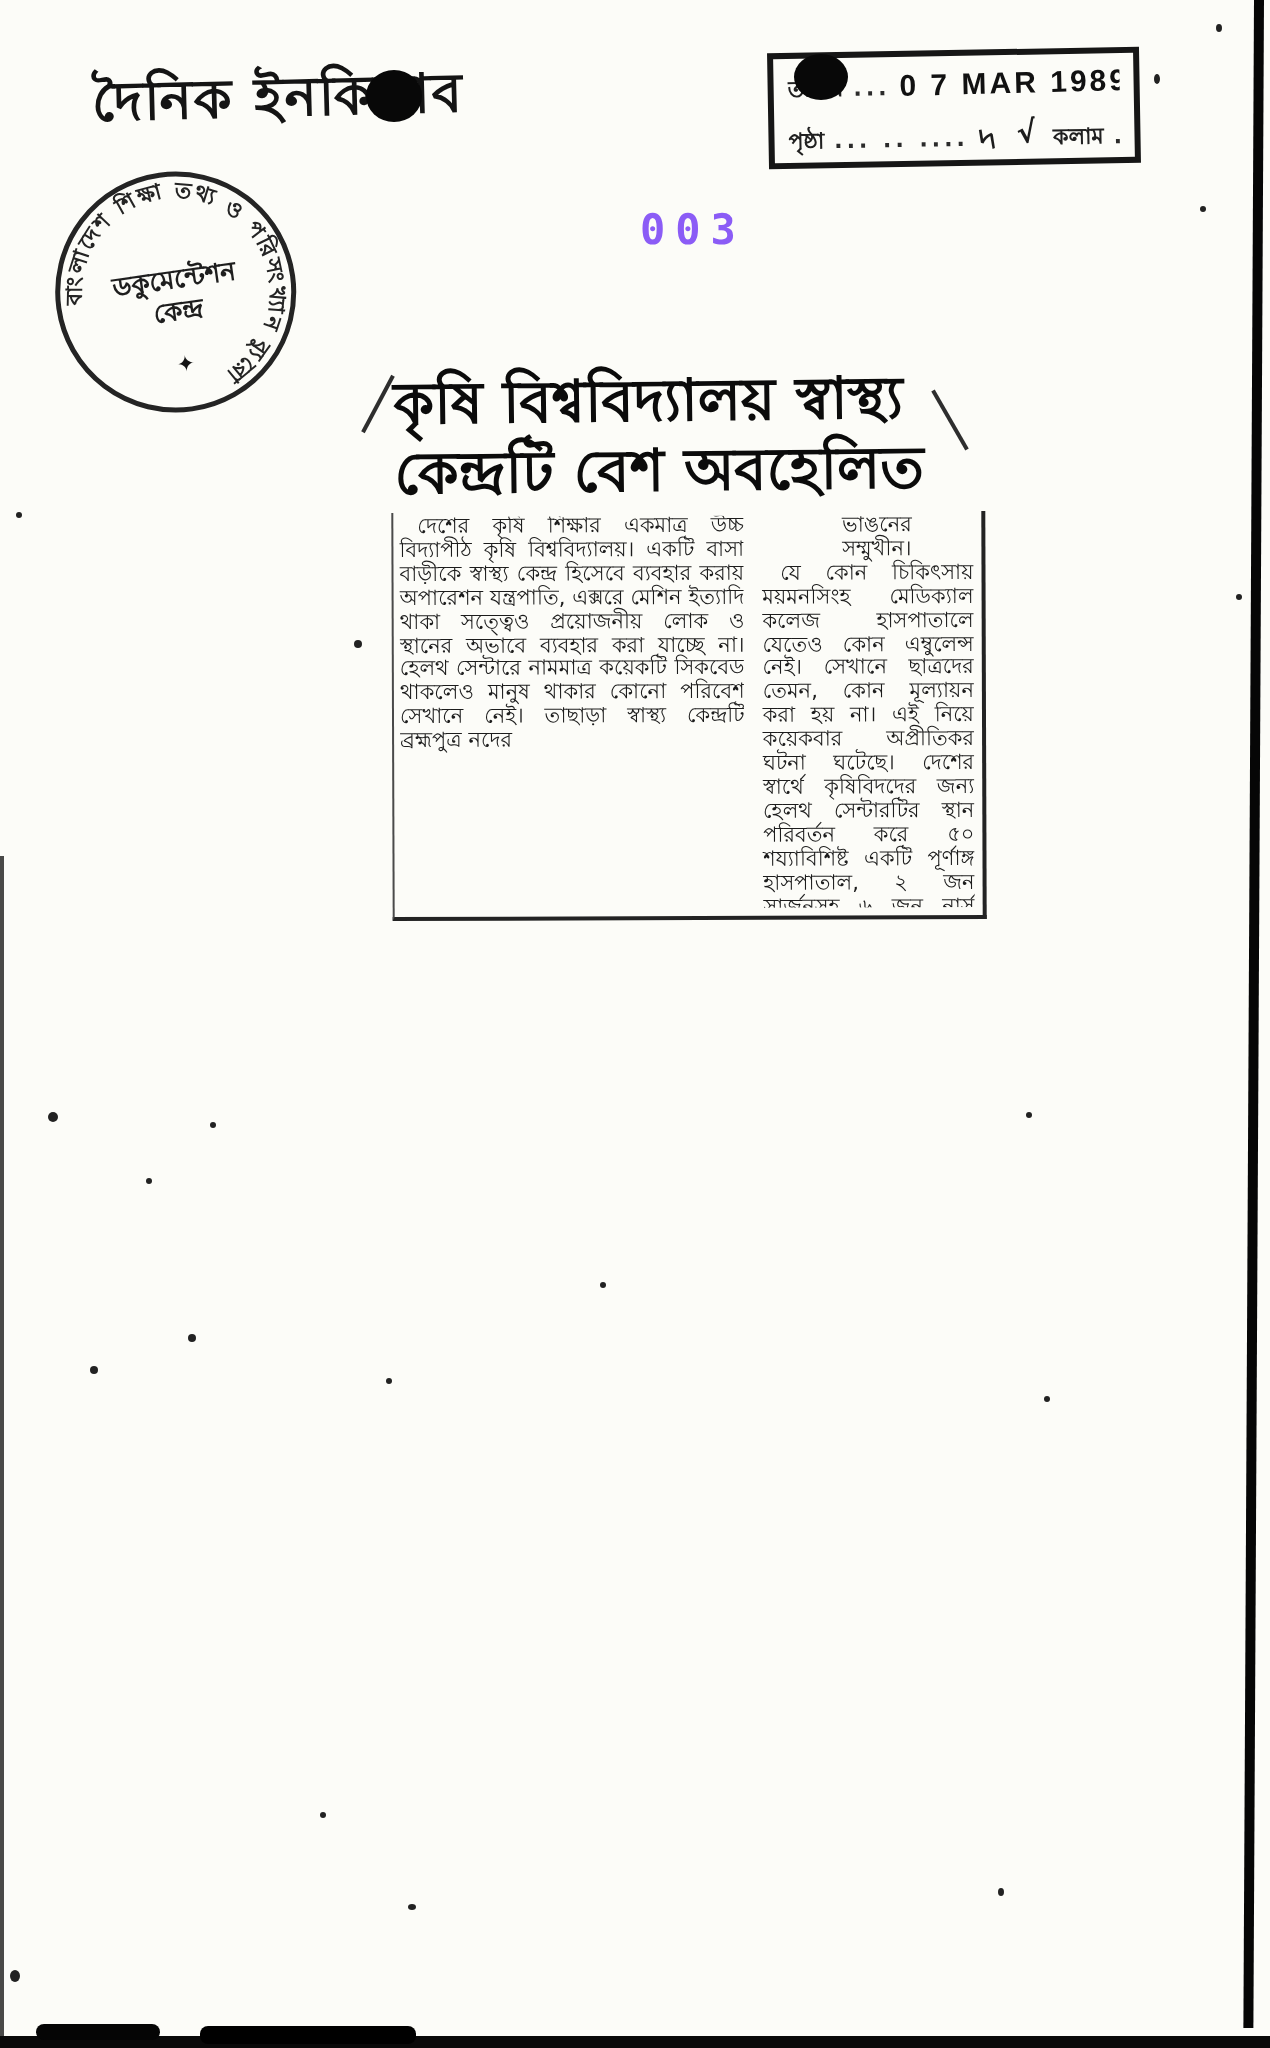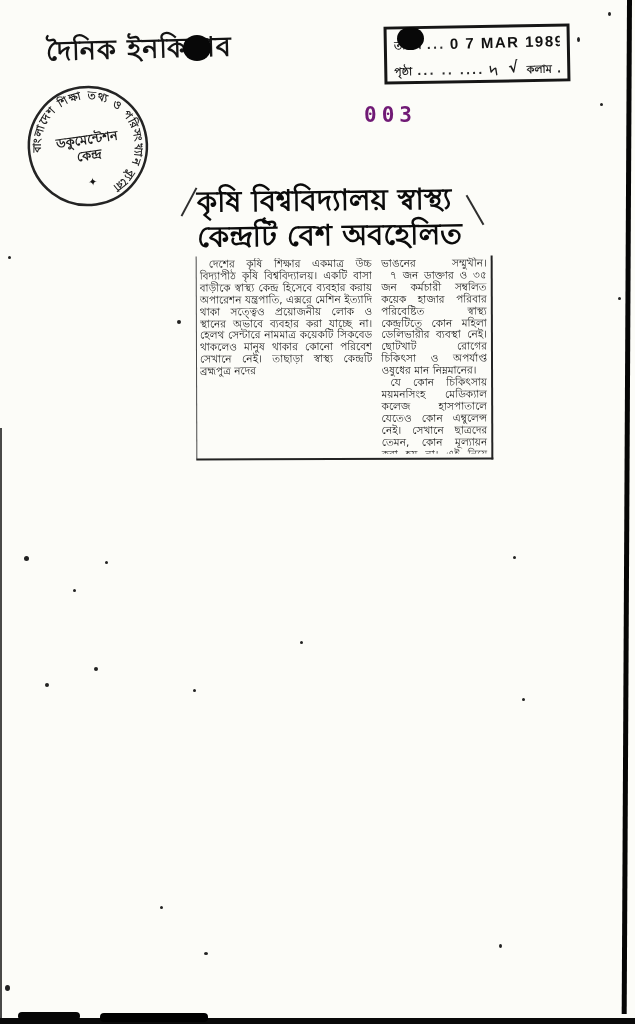--- a/index.html
+++ b/index.html
@@ -27,21 +27,21 @@
   .date-value{
     font-family:"Liberation Sans",sans-serif;font-size:15px;font-weight:bold;
     letter-spacing:1.5px;color:#111;transform:rotate(-0.5deg);
   }
   .handwritten{font-size:15px;font-weight:bold;color:#1c1c1c;transform:rotate(-8deg);letter-spacing:3px;}
   
   .round-stamp{position:absolute;left:12px;top:82px;transform:rotate(-8deg);}
   
   .serial{
     position:absolute;left:320px;top:103px;font-family:"DejaVu Sans Mono",monospace;
-    font-size:21px;font-weight:bold;letter-spacing:5px;color:#701a75;margin-left:44px;
+    font-size:21px;font-weight:bold;letter-spacing:5px;color:#8b5cf6;
   }
   
   .headline{
     position:absolute;left:197px;top:183px;width:300px;transform:rotate(-0.7deg);
     font-weight:bold;color:#0b0b0b;
   }
   .headline-line{font-size:29px;line-height:35px;white-space:nowrap;}
   .cutmark{position:absolute;background:#2e2e2e;width:2px;}
   .cut-left{left:188px;top:186px;height:32px;transform:rotate(28deg);}
   .cut-right{left:474px;top:193px;height:34px;transform:rotate(-30deg);}
@@ -50,21 +50,21 @@
     position:absolute;left:196px;top:256px;width:297px;height:204px;
     box-sizing:border-box;display:flex;gap:9px;padding:2px 4px 4px 3px;
     border-left:1px solid #4a4a4a;border-right:2px solid #232323;border-bottom:2px solid #232323;
     transform:rotate(-0.2deg);overflow:hidden;
   }
   .col{font-size:10.5px;line-height:11.9px;text-align:justify;color:#1c1c1c;overflow:hidden;}
   .col-left{width:62%;}
   .col-right{width:38%;}
   .para{margin:0;}
   .para.indent{text-indent:9px;}
-  .para.spread{text-align-last:justify;}
+  .para.spread{text-align-last:justify;margin-left:40px;}
   
   .edge-right{position:absolute;left:627px;top:0;width:5px;height:1014px;background:#060606;
     transform:rotate(0.3deg);transform-origin:top left;}
   .edge-left{position:absolute;left:0;top:428px;width:2px;height:596px;background:#1b1b1b;opacity:.8;}
   .edge-bottom-main{position:absolute;left:0;top:1018px;width:635px;height:6px;background:#090909;}
   .edge-bottom-blob1{position:absolute;left:18px;top:1012px;width:62px;height:8px;background:#050505;border-radius:4px;}
   .edge-bottom-blob2{position:absolute;left:100px;top:1013px;width:108px;height:9px;background:#000;border-radius:4px;}
   .speck{position:absolute;background:#222;border-radius:50%;}
 </style>
 </head>
@@ -113,21 +113,20 @@
     <div class="headline-line">কৃষি বিশ্ববিদ্যালয় স্বাস্থ্য</div>
     <div class="headline-line">কেন্দ্রটি বেশ অবহেলিত</div>
   </div>
 
   <div class="body-clip">
     <div class="col col-left">
       <p class="para indent">দেশের কৃষি শিক্ষার একমাত্র উচ্চ বিদ্যাপীঠ কৃষি বিশ্ববিদ্যালয়। একটি বাসা বাড়ীকে স্বাস্থ্য কেন্দ্র হিসেবে ব্যবহার করায় অপারেশন যন্ত্রপাতি, এক্সরে মেশিন ইত্যাদি থাকা সত্ত্বেও প্রয়োজনীয় লোক ও স্থানের অভাবে ব্যবহার করা যাচ্ছে না। হেলথ সেন্টারে নামমাত্র কয়েকটি সিকবেড থাকলেও মানুষ থাকার কোনো পরিবেশ সেখানে নেই। তাছাড়া স্বাস্থ্য কেন্দ্রটি ব্রহ্মপুত্র নদের</p>
     </div>
     <div class="col col-right">
       <p class="para spread">ভাঙনের সম্মুখীন।</p>
-      <p class="para indent">৭ জন ডাক্তার ও ৩৫ জন কর্মচারী সম্বলিত কয়েক হাজার পরিবার পরিবেষ্টিত স্বাস্থ্য কেন্দ্রটিতে কোন মহিলা ডেলিভারীর ব্যবস্থা নেই। ছোটখাট রোগের চিকিৎসা ও অপর্যাপ্ত ওষুধের মান নিম্নমানের।</p>
       <p class="para indent">যে কোন চিকিৎসায় ময়মনসিংহ মেডিক্যাল কলেজ হাসপাতালে যেতেও কোন এম্বুলেন্স নেই। সেখানে ছাত্রদের তেমন, কোন মূল্যায়ন করা হয় না। এই নিয়ে কয়েকবার অপ্রীতিকর ঘটনা ঘটেছে। দেশের স্বার্থে কৃষিবিদদের জন্য হেলথ সেন্টারটির স্থান পরিবর্তন করে ৫০ শয্যাবিশিষ্ট একটি পূর্ণাঙ্গ হাসপাতাল, ২ জন সার্জনসহ ৬ জন নার্স নিয়োগ করা প্রয়োজন।</p>
     </div>
   </div>
 
   <div class="edge-right"></div>
   <div class="edge-left"></div>
   <div class="edge-bottom-main"></div>
   <div class="edge-bottom-blob1"></div>
   <div class="edge-bottom-blob2"></div>
 

